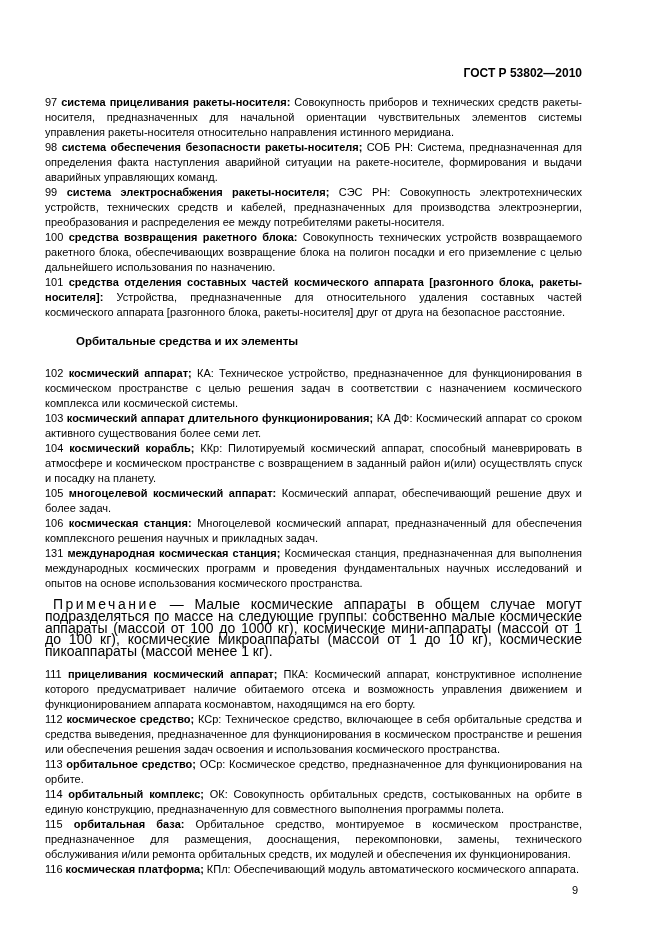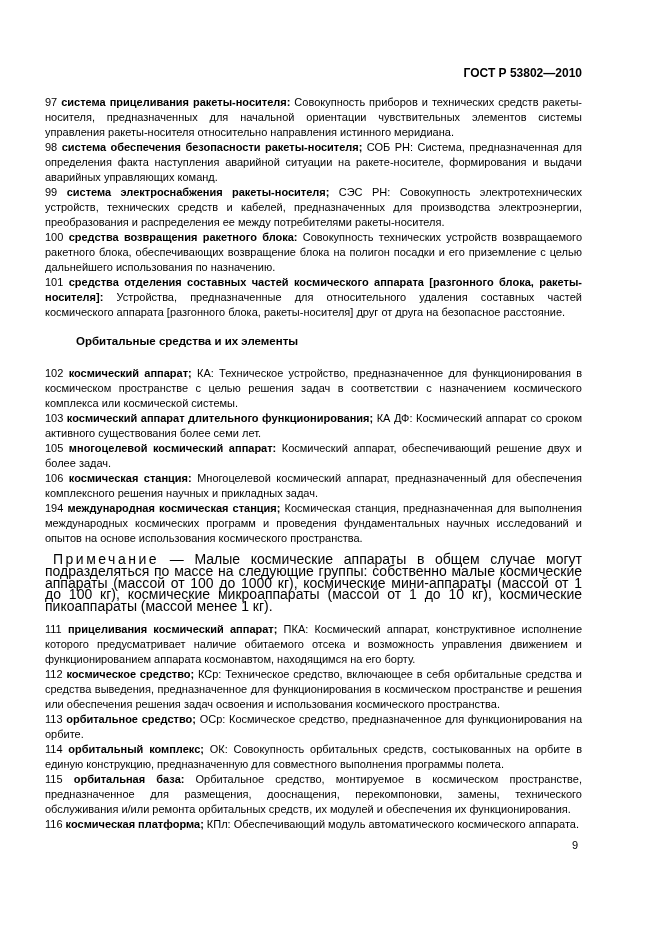--- a/index.html
+++ b/index.html
@@ -63,23 +63,24 @@
     <div class="std-header">ГОСТ Р 53802—2010</div>
     <div>
         <p class="entry"><span class="num">97 </span><span class="term">система прицеливания ракеты-носителя: </span><span class="def">Совокупность приборов и технических средств ракеты-носителя, предназначенных для начальной ориентации чувствительных элементов системы управления ракеты-носителя относительно направления истинного меридиана.</span></p>
         <p class="entry"><span class="num">98 </span><span class="term">система обеспечения безопасности ракеты-носителя; </span><span class="def">СОБ РН: Система, предназначенная для определения факта наступления аварийной ситуации на ракете-носителе, формирования и выдачи аварийных управляющих команд.</span></p>
         <p class="entry"><span class="num">99 </span><span class="term">система электроснабжения ракеты-носителя; </span><span class="def">СЭС РН: Совокупность электротехнических устройств, технических средств и кабелей, предназначенных для производства электроэнергии, преобразования и распределения ее между потребителями ракеты-носителя.</span></p>
         <p class="entry"><span class="num">100 </span><span class="term">средства возвращения ракетного блока: </span><span class="def">Совокупность технических устройств возвращаемого ракетного блока, обеспечивающих возвращение блока на полигон посадки и его приземление с целью дальнейшего использования по назначению.</span></p>
         <p class="entry"><span class="num">101 </span><span class="term">средства отделения составных частей космического аппарата [разгонного блока, ракеты-носителя]: </span><span class="def">Устройства, предназначенные для относительного удаления составных частей космического аппарата [разгонного блока, ракеты-носителя] друг от друга на безопасное расстояние.</span></p>
         <div class="section-heading">Орбитальные средства и их элементы</div>
         <p class="entry"><span class="num">102 </span><span class="term">космический аппарат; </span><span class="def">КА: Техническое устройство, предназначенное для функционирования в космическом пространстве с целью решения задач в соответствии с назначением космического комплекса или космической системы.</span></p>
         <p class="entry"><span class="num">103 </span><span class="term">космический аппарат длительного функционирования; </span><span class="def">КА ДФ: Космический аппарат со сроком активного существования более семи лет.</span></p>
+        <p class="entry"><span class="num">104 </span><span class="term">космический корабль; </span><span class="def">ККр: Пилотируемый космический аппарат, способный маневрировать в атмосфере и космическом пространстве с возвращением в заданный район и(или) осуществлять спуск и посадку на планету.</span></p>
         <p class="entry"><span class="num">105 </span><span class="term">многоцелевой космический аппарат: </span><span class="def">Космический аппарат, обеспечивающий решение двух и более задач.</span></p>
         <p class="entry"><span class="num">106 </span><span class="term">космическая станция: </span><span class="def">Многоцелевой космический аппарат, предназначенный для обеспечения комплексного решения научных и прикладных задач.</span></p>
-        <p class="entry"><span class="num">194 </span><span class="term">международная космическая станция; </span><span class="def">Космическая станция, предназначенная для выполнения международных космических программ и проведения фундаментальных научных исследований и опытов на основе использования космического пространства.</span></p>
+        <p class="entry"><span class="num">131 </span><span class="term">международная космическая станция; </span><span class="def">Космическая станция, предназначенная для выполнения международных космических программ и проведения фундаментальных научных исследований и опытов на основе использования космического пространства.</span></p>
         <p class="note"><span class="note-label">Примечание</span><span> — Малые космические аппараты в общем случае могут подразделяться по массе на следующие группы: собственно малые космические аппараты (массой от 100 до 1000 кг), космические мини-аппараты (массой от 1 до 100 кг), космические микроаппараты (массой от 1 до 10 кг), космические пикоаппараты (массой менее 1 кг).</span></p>
         <p class="entry"><span class="num">111 </span><span class="term">прицеливания космический аппарат; </span><span class="def">ПКА: Космический аппарат, конструктивное исполнение которого предусматривает наличие обитаемого отсека и возможность управления движением и функционированием аппарата космонавтом, находящимся на его борту.</span></p>
         <p class="entry"><span class="num">112 </span><span class="term">космическое средство; </span><span class="def">КСр: Техническое средство, включающее в себя орбитальные средства и средства выведения, предназначенное для функционирования в космическом пространстве и решения или обеспечения решения задач освоения и использования космического пространства.</span></p>
         <p class="entry"><span class="num">113 </span><span class="term">орбитальное средство; </span><span class="def">ОСр: Космическое средство, предназначенное для функционирования на орбите.</span></p>
         <p class="entry"><span class="num">114 </span><span class="term">орбитальный комплекс; </span><span class="def">ОК: Совокупность орбитальных средств, состыкованных на орбите в единую конструкцию, предназначенную для совместного выполнения программы полета.</span></p>
         <p class="entry"><span class="num">115 </span><span class="term">орбитальная база: </span><span class="def">Орбитальное средство, монтируемое в космическом пространстве, предназначенное для размещения, дооснащения, перекомпоновки, замены, технического обслуживания и/или ремонта орбитальных средств, их модулей и обеспечения их функционирования.</span></p>
         <p class="entry"><span class="num">116 </span><span class="term">космическая платформа; </span><span class="def">КПл: Обеспечивающий модуль автоматического космического аппарата.</span></p>
       </div>
     <div class="page-number">9</div>
   </div>

